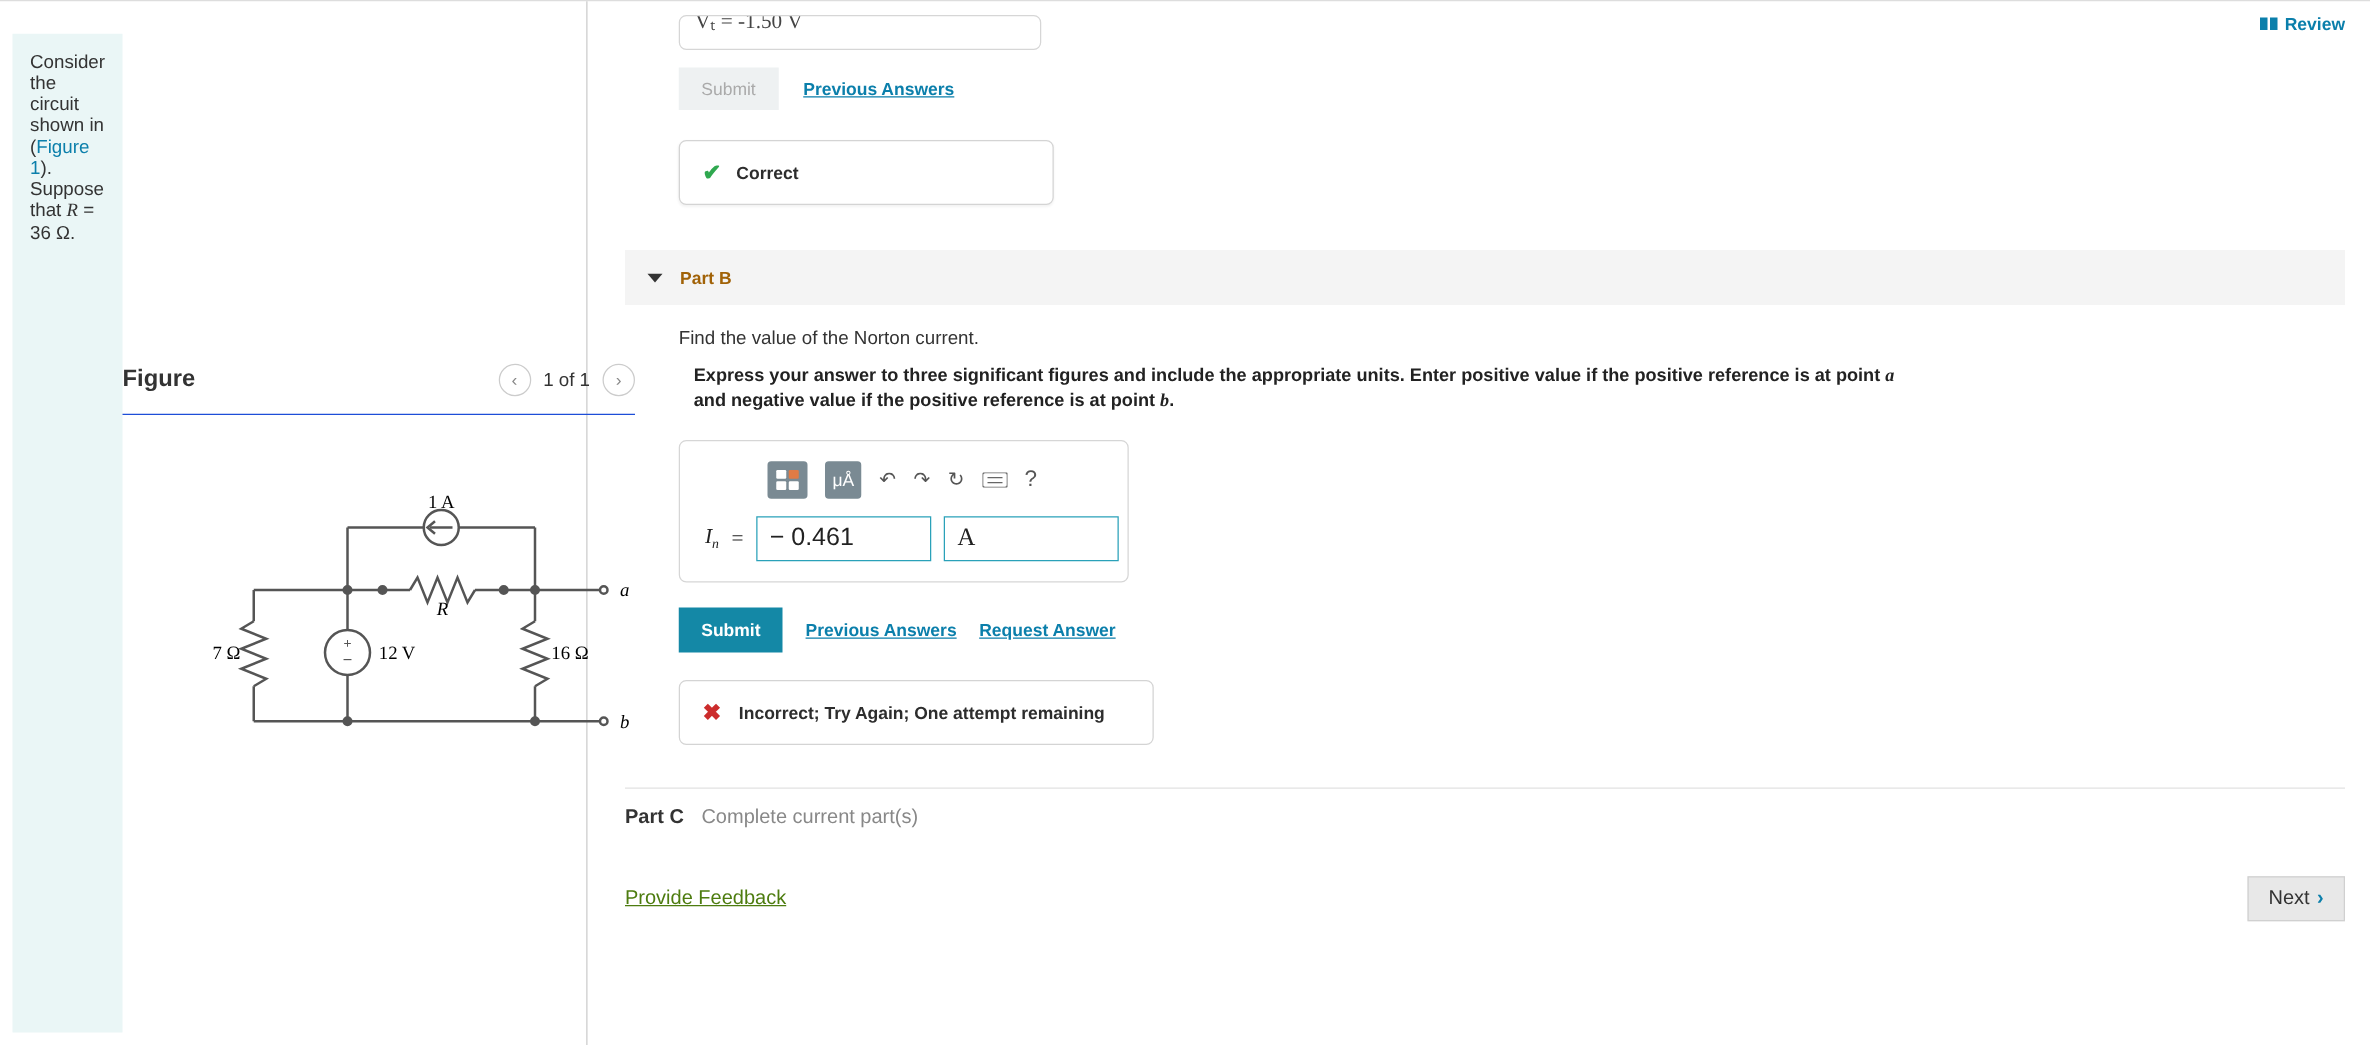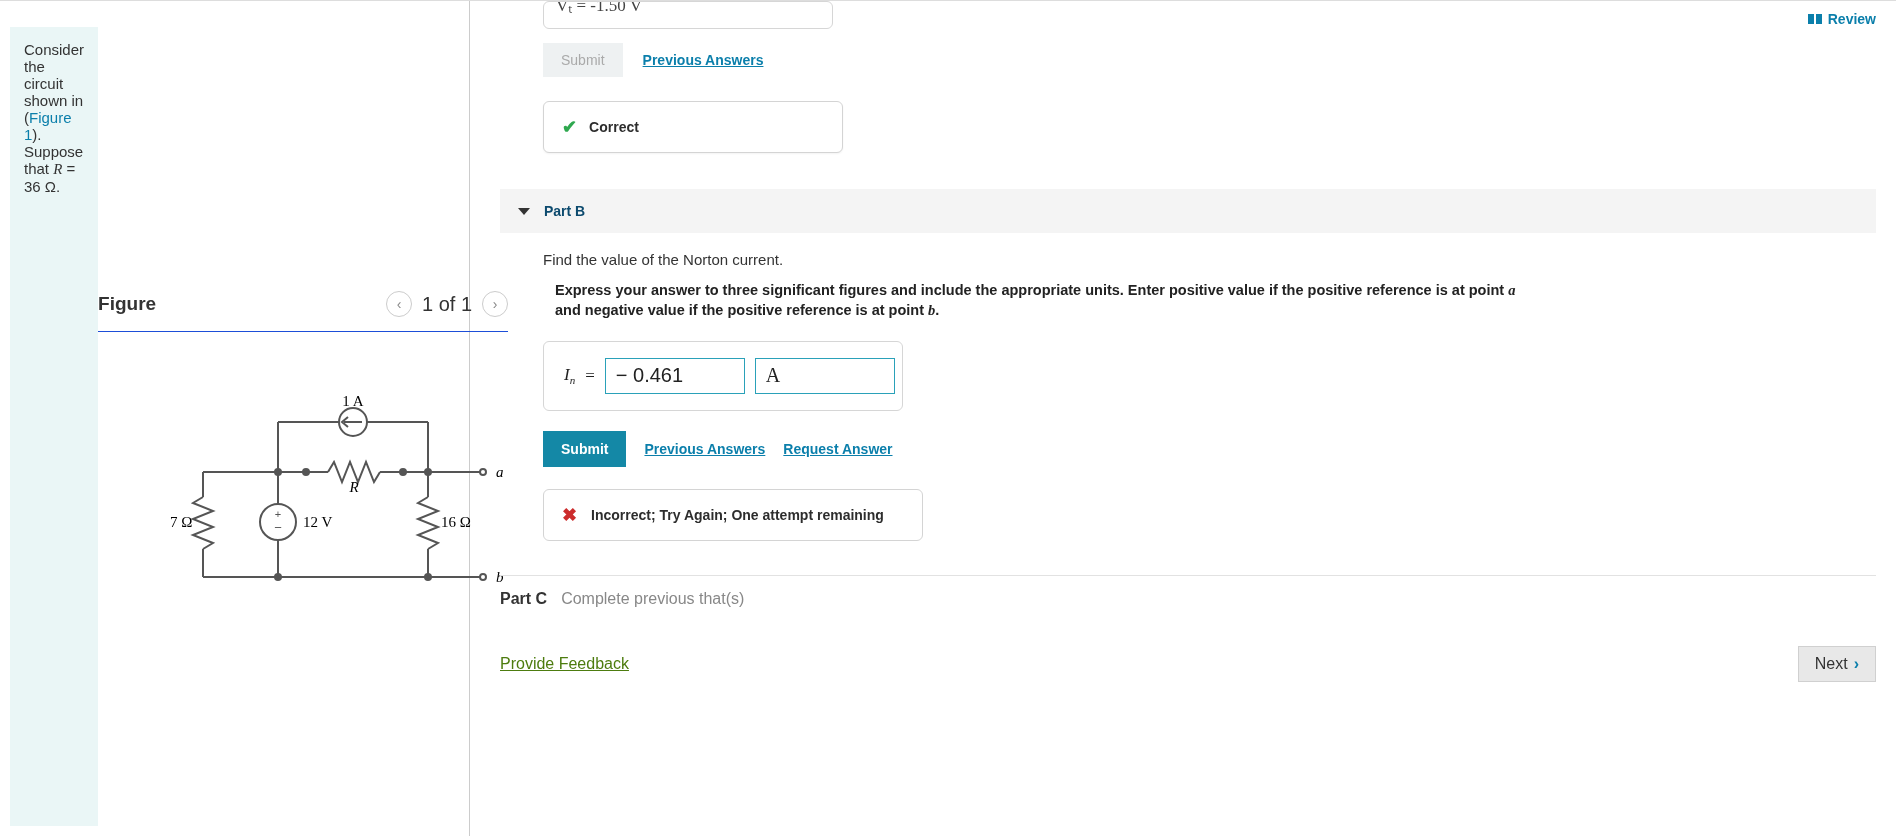--- a/index.html
+++ b/index.html
@@ -73,28 +73,28 @@
   .circ-btn {
     width: 26px; height: 26px;
     border-radius: 50%;
     border: 1px solid #ccc;
     background: #fff;
     color: #888;
     display: flex; align-items: center; justify-content: center;
     font-size: 14px;
     cursor: pointer;
   }
-  .fig-of { font-size: 20px; color: #333; }
+  .fig-of { font-size: 15px; color: #333; }
   .diagram {
     margin-top: 60px;
     padding-left: 50px;
   }
   .right-inner {
     padding-left: 30px;
-    padding-top: 0;
+    padding-top: 11px;
   }
   .answer-box-a {
     margin-top: 0;
     margin-left: 43px;
     border: 1px solid #d6d6d6;
     border-radius: 6px;
     width: 290px;
     height: 28px;
     overflow: hidden;
     display: flex;
@@ -147,21 +147,21 @@
     font-size: 18px;
   }
   .part-header {
     margin-top: 36px;
     background: #f4f4f4;
     padding: 14px 18px;
     display: flex;
     align-items: center;
     gap: 14px;
     font-weight: bold;
-    color: #0c4a6e;
+    color: #a16207;
     width: 100%;
   }
   .tri {
     width: 0; height: 0;
     border-left: 6px solid transparent;
     border-right: 6px solid transparent;
     border-top: 7px solid #333;
   }
   .partb-body { padding: 18px 0 0 43px; }
   .q-text { font-size: 15px; color: #333; margin-bottom: 12px; }
@@ -386,20 +386,42 @@
         <span>Part B</span>
       </div>
 
       <div class="partb-body">
         <div class="q-text">Find the value of the Norton current.</div>
         <div class="q-instr">
           <span>Express your answer to three significant figures and include the appropriate units. Enter positive value if the positive reference is at point </span><span class="serif-it">a</span><span> and negative value if the positive reference is at point </span><span class="serif-it">b</span><span>.</span>
         </div>
 
         <div class="input-block">
+          <div class="toolbar">
+            <div class="tool-tile">
+              <svg width="20" height="18">
+                  <rect x="1" y="1" width="8" height="7" fill="#fff" rx="1"></rect>
+                  <rect x="11" y="1" width="8" height="7" fill="#e07b45" rx="1"></rect>
+                  <rect x="1" y="10" width="8" height="7" fill="#fff" rx="1"></rect>
+                  <rect x="11" y="10" width="8" height="7" fill="#fff" rx="1"></rect>
+                </svg>
+            </div>
+            <div class="tool-tile" style="font-size:14px;">μÅ</div>
+            <div class="tool-btn">↶</div>
+            <div class="tool-btn">↷</div>
+            <div class="tool-btn">↻</div>
+            <div class="tool-btn">
+              <svg width="20" height="12">
+                  <rect x="0" y="0" width="20" height="12" rx="2" fill="none" stroke="#666" stroke-width="1.3"></rect>
+                  <line x1="4" y1="4" x2="16" y2="4" stroke="#666"></line>
+                  <line x1="4" y1="8" x2="16" y2="8" stroke="#666"></line>
+                </svg>
+            </div>
+            <div class="tool-btn" style="font-size:18px;">?</div>
+          </div>
           <div class="input-row">
             <span class="lbl"><span>I</span><sub>n</sub></span>
             <span class="lbl" style="font-style:normal;">=</span>
             <input class="val-input" value="− 0.461" style="">
             <input class="unit-input" value="A" style="">
           </div>
         </div>
 
         <div class="actions-b">
           <button class="btn-submit">Submit</button>
@@ -408,21 +430,21 @@
         </div>
 
         <div class="feedback-err">
           <span class="xmark">✖</span>
           <span>Incorrect; Try Again; One attempt remaining</span>
         </div>
       </div>
 
       <div class="partc-row">
         <span class="partc-lbl">Part C</span>
-        <span class="partc-sub">Complete previous that(s)</span>
+        <span class="partc-sub">Complete current part(s)</span>
       </div>
 
       <div class="bottom-row">
         <span class="provide">Provide Feedback</span>
         <button class="next-btn">
           <span>Next</span>
           <span class="chev">›</span>
         </button>
       </div>
     </div>

